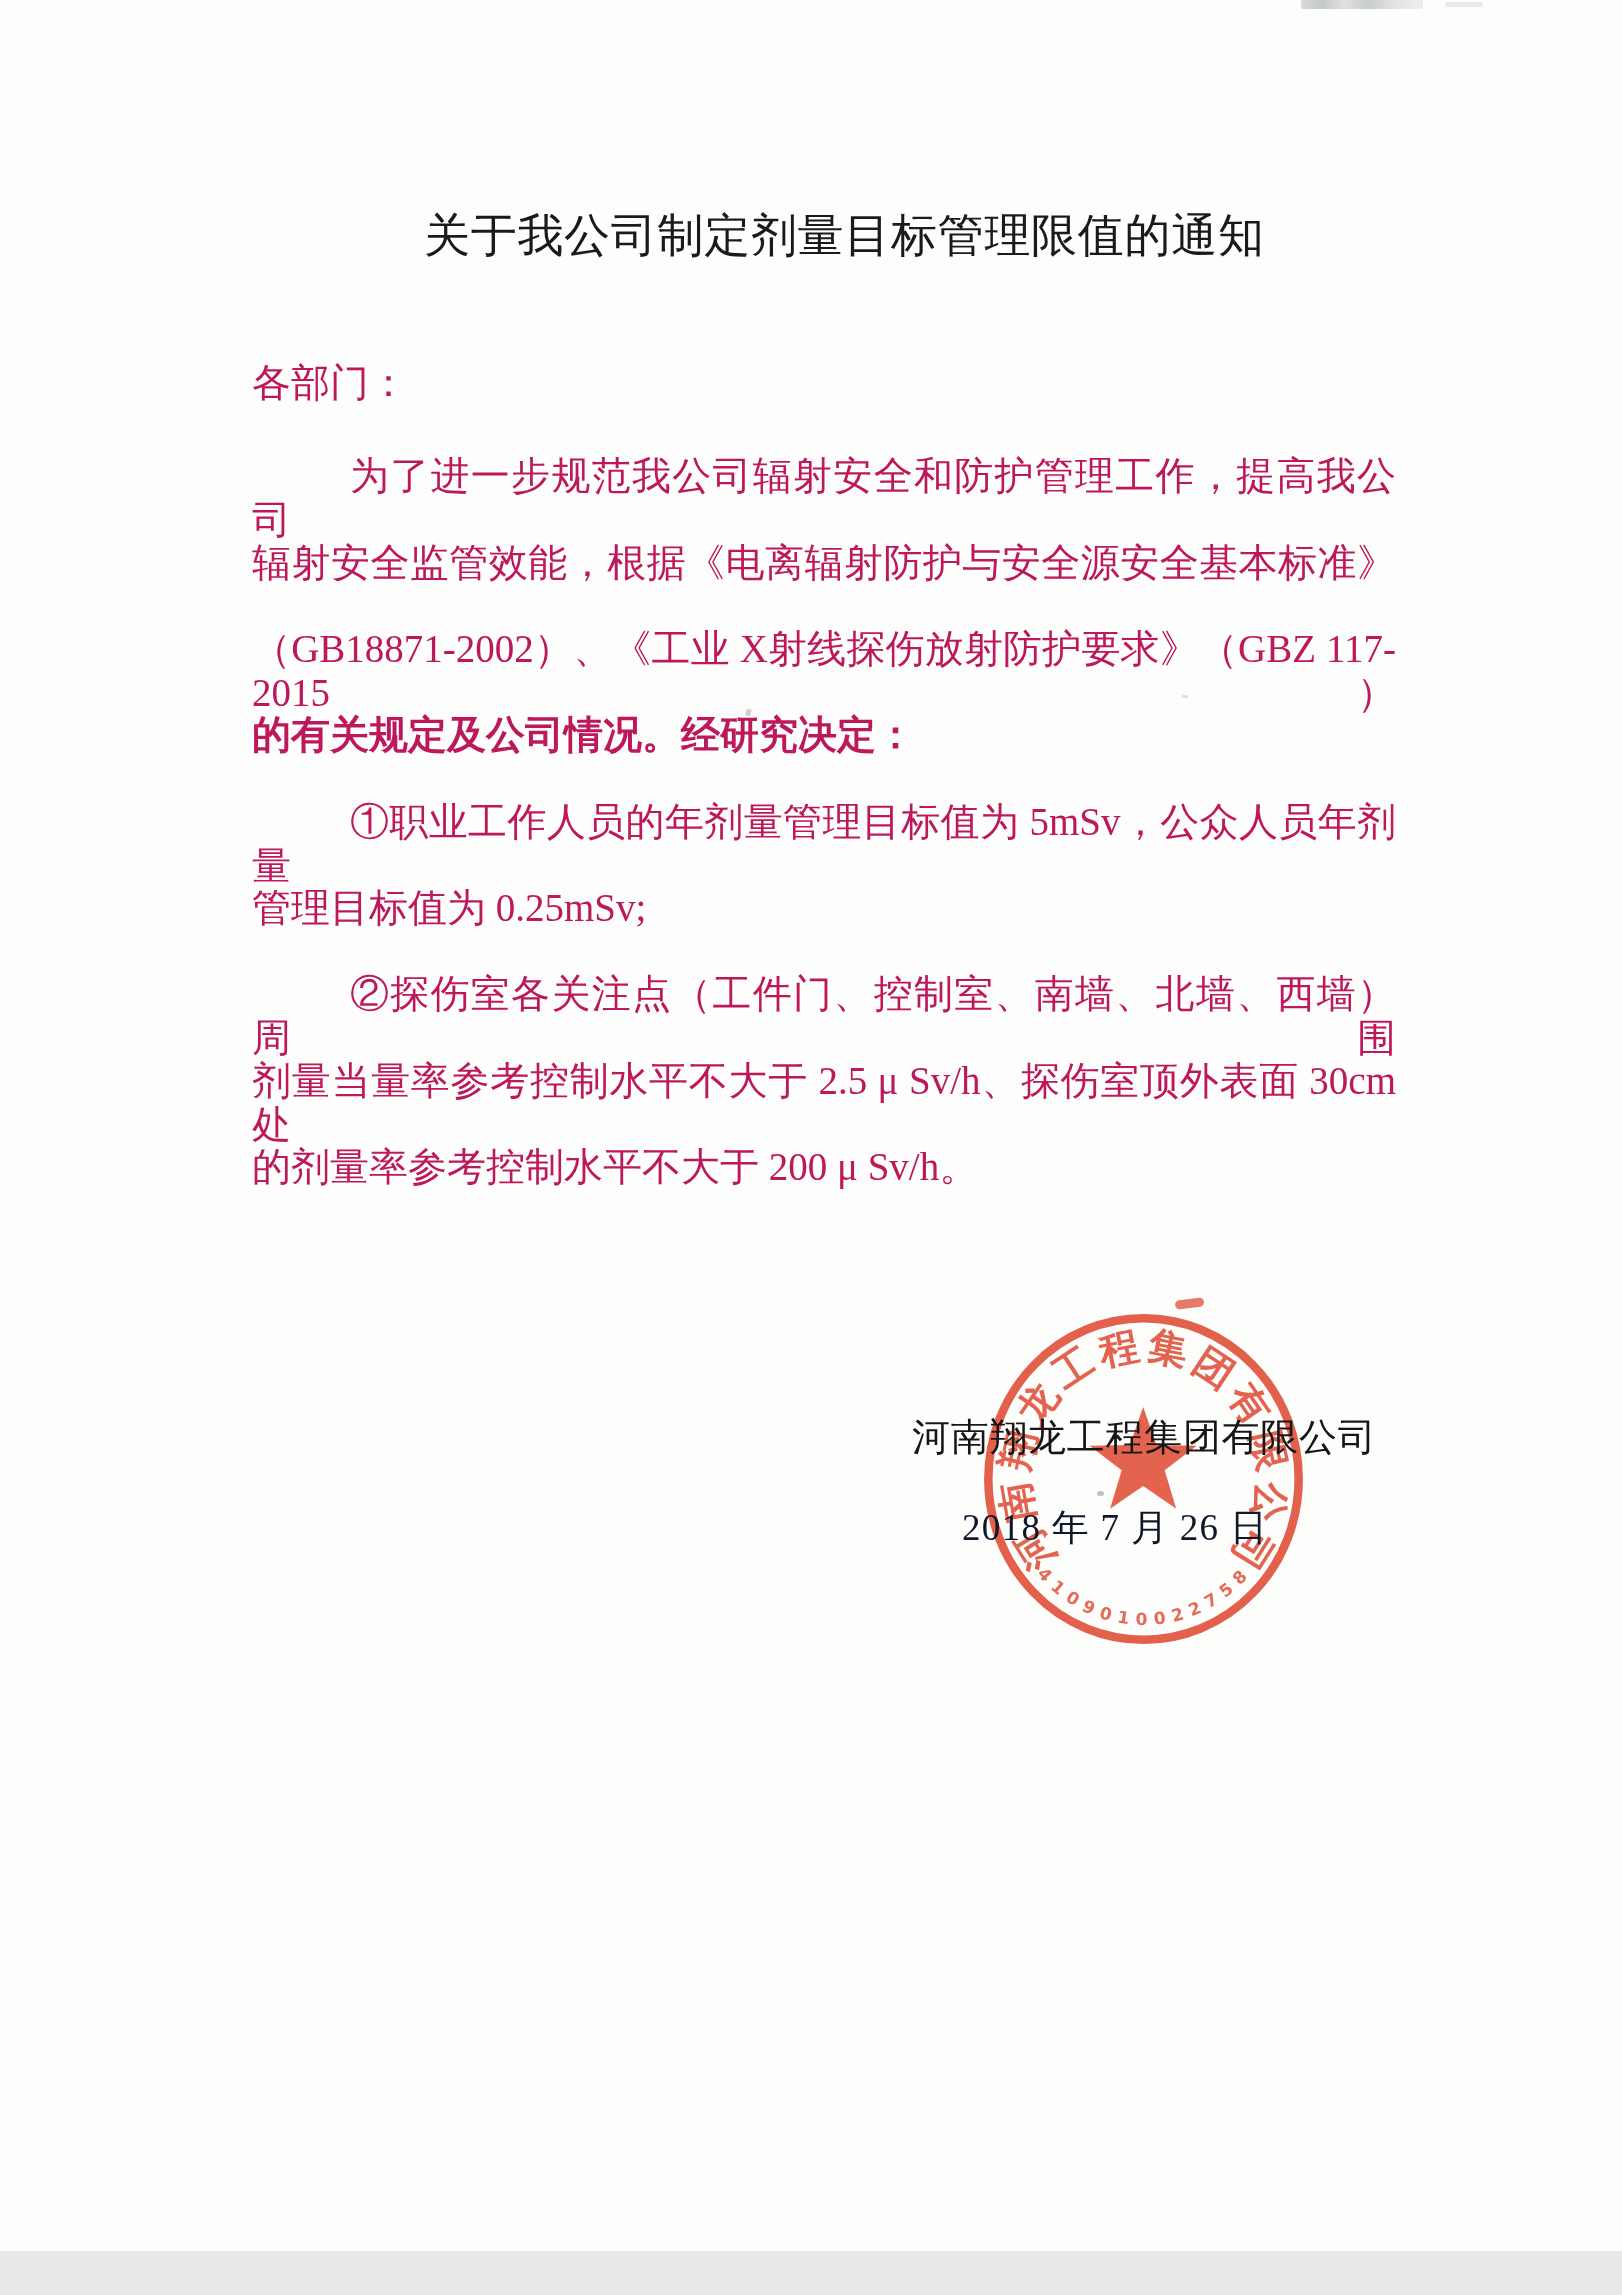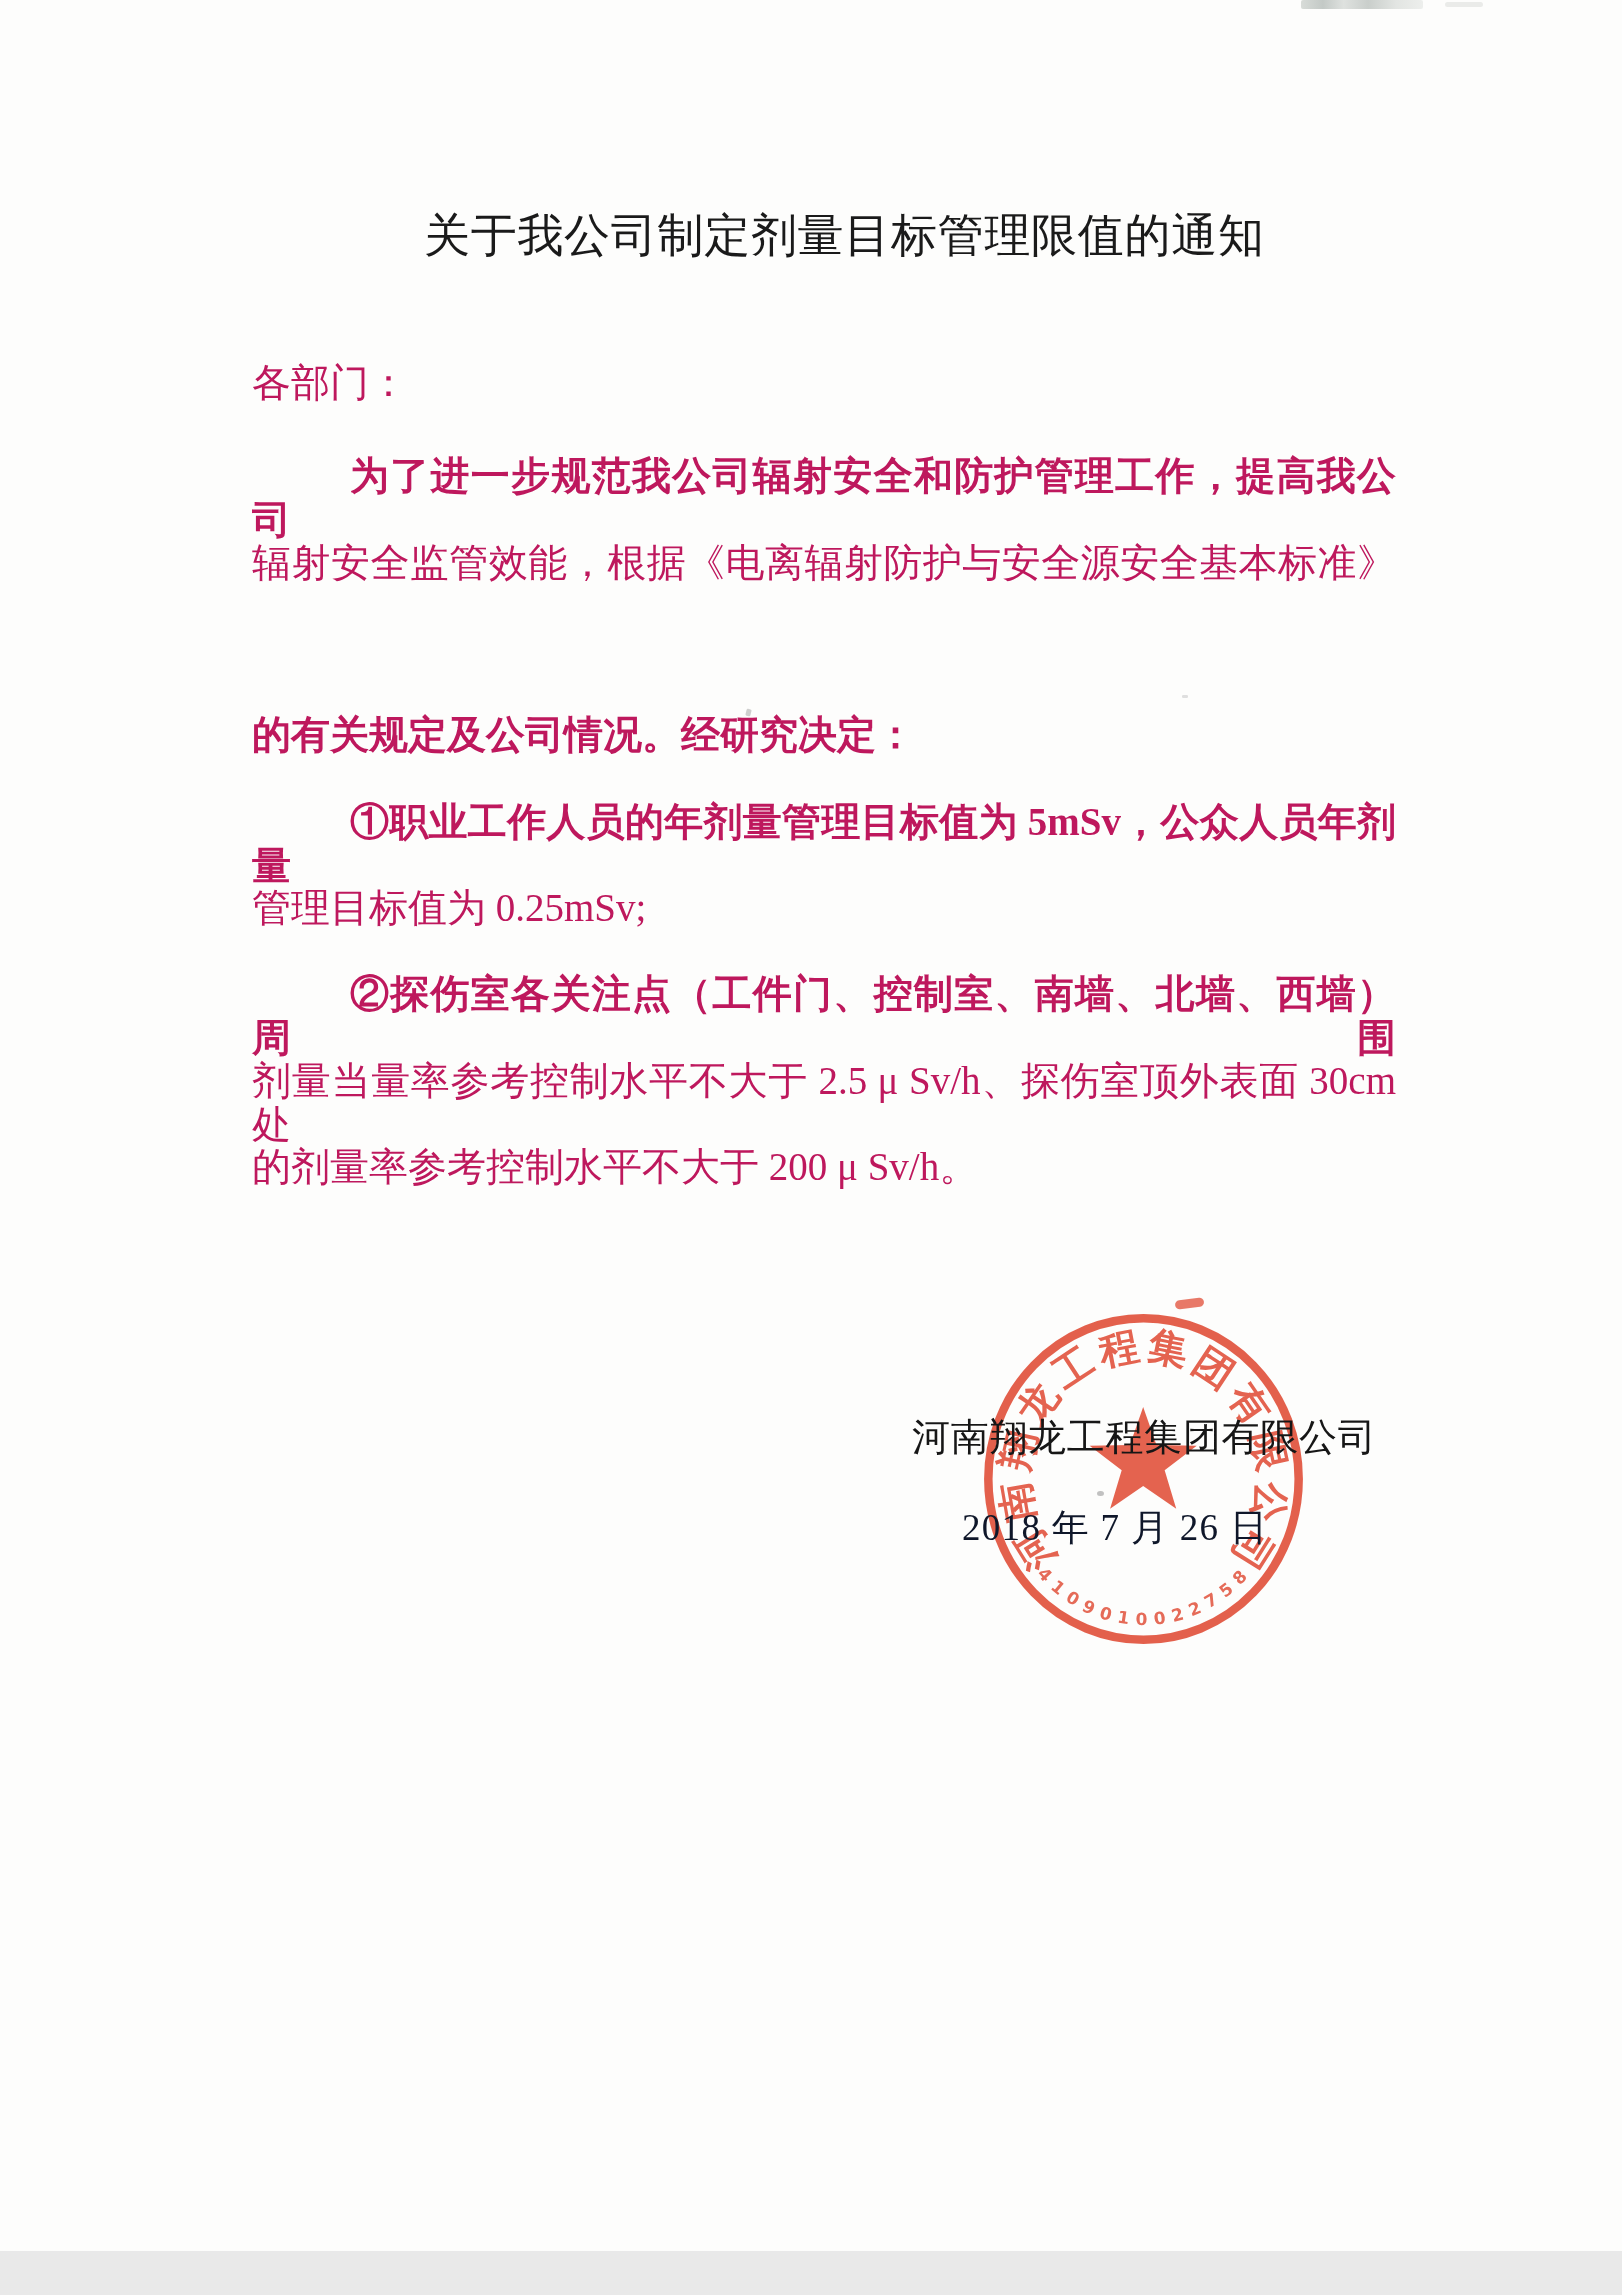--- a/index.html
+++ b/index.html
@@ -30,21 +30,21 @@
     font-size:46px;line-height:1.08;letter-spacing:0.7px;
     color:#1a1a1a;white-space:nowrap;font-weight:500;
   }
   
   .bodyline{
     position:absolute;left:252px;width:1144px;
     font-size:39px;line-height:1.12;color:#be185d;
     white-space:nowrap;
   }
   .just{white-space:normal;text-align:justify;text-align-last:justify;}
-  .indent{text-indent:98px;font-weight:bold;}
+  .indent{text-indent:98px;}
   .l-sal{top:361px;}
   .l1{top:454px;}
   .l2{top:541px;}
   .l3{top:627px;}
   .l4{top:713px;font-weight:bold;}
   .l5{top:800px;}
   .l6{top:886px;}
   .l7{top:972px;}
   .l8{top:1059px;}
   .l9{top:1145px;}
@@ -74,20 +74,21 @@
   <div class="smudge-dot"></div>
   <div class="speck1"></div>
   <div class="speck2"></div>
   <div class="speck3"></div>
 
   <div class="doc-title">关于我公司制定剂量目标管理限值的通知</div>
 
   <div class="bodyline l-sal">各部门：</div>
   <div class="bodyline l1 just indent">为了进一步规范我公司辐射安全和防护管理工作，提高我公司</div>
   <div class="bodyline l2 just">辐射安全监管效能，根据《电离辐射防护与安全源安全基本标准》</div>
+  <div class="bodyline l3 just">（GB18871-2002）、《工业 X射线探伤放射防护要求》（GBZ 117-2015）</div>
   <div class="bodyline l4">的有关规定及公司情况。经研究决定：</div>
   <div class="bodyline l5 just indent">①职业工作人员的年剂量管理目标值为 5mSv，公众人员年剂量</div>
   <div class="bodyline l6">管理目标值为 0.25mSv;</div>
   <div class="bodyline l7 just indent">②探伤室各关注点（工件门、控制室、南墙、北墙、西墙）周围</div>
   <div class="bodyline l8 just">剂量当量率参考控制水平不大于 2.5 μ Sv/h、探伤室顶外表面 30cm 处</div>
   <div class="bodyline l9">的剂量率参考控制水平不大于 200 μ Sv/h。</div>
 
   <div class="seal-dash" style="background: rgb(226, 87, 66);"></div>
   <div class="seal-wrap">
     <svg id="seal-svg" viewBox="0 0 487 504" xmlns="http://www.w3.org/2000/svg">

